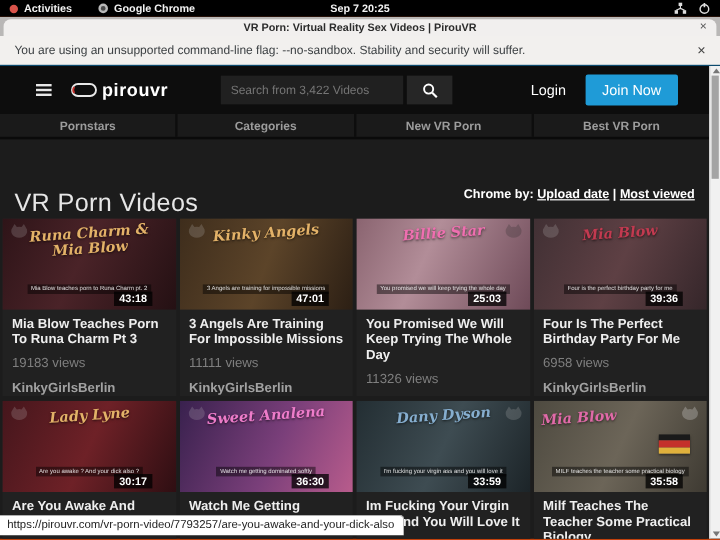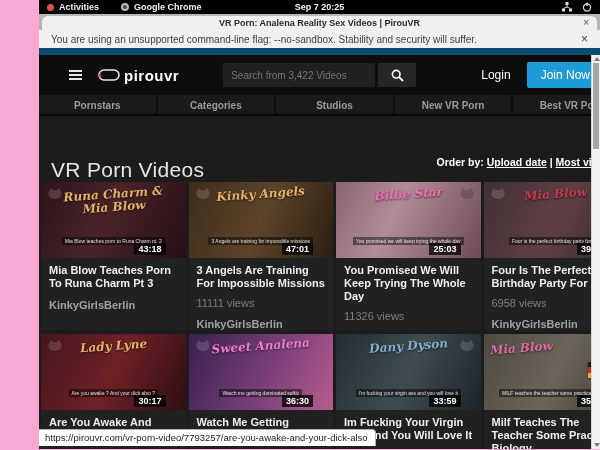--- a/index.html
+++ b/index.html
@@ -1,38 +1,38 @@
 <!DOCTYPE html>
 <html><head>
 <meta charset="utf-8">
 <style>
   * { margin:0; padding:0; box-sizing:border-box; }
   html,body { width:600px; height:450px; overflow:hidden; background:#000;
               font-family:"Liberation Sans", sans-serif; }
-  .desktop { width:600px; height:450px; position:relative; background:#f9a8d4;padding-left:39px; }
+  .desktop { width:600px; height:450px; position:relative; background:#c2410c; }
 
   
   .topbar { height:14px; background:#000; color:#f2f2f2; display:flex; align-items:center;
             font-size:9px; font-weight:bold; padding:0 8px; position:relative; }
   .topbar .dot { width:7px; height:7px; border-radius:50%; background:#d9534a; margin-right:5px; }
   .topbar .chrome-dot { width:8px; height:8px; border-radius:50%; border:2px solid #b9b9b9;
             background:#4a4a4a; margin:0 5px 0 22px; }
   .topbar .clock { position:absolute; left:50%; transform:translateX(-50%); }
   .topbar .sysicons { margin-left:auto; display:flex; align-items:center; gap:10px; }
   .topbar svg { display:block; }
 
   
   .tabstrip { height:16px; background:#b9b7b6; padding-top:2px; }
   .tab { height:14px; margin:0 3px; background:#f1efee; border-radius:6px 6px 0 0;
          display:flex; align-items:center; justify-content:center; position:relative; }
   .tab-title { font-size:9px; font-weight:bold; color:#2b2b2b; }
   .tab-close { position:absolute; right:8px; top:0; font-size:10px; color:#555; cursor:default; line-height:14px; }
 
   
-  .infobar { height:25px; background:#f2f0ee; border-bottom:7px solid #0c4a6e;
+  .infobar { height:25px; background:#f2f0ee; border-bottom:1px solid #0c4a6e;
              display:flex; align-items:center; padding:0 12px; }
   .infobar-msg { font-size:10px; color:#3c4043; }
   .infobar-close { margin-left:auto; font-size:12px; color:#444; }
 
   
   .viewport { height:394px; background:#1c1c1c; position:relative; overflow:hidden; }
   .content { width:591px; }
 
   
   .site-header { height:40px; background:#0d0d0d; display:flex; align-items:center; padding:0 14px 0 30px; }
@@ -119,21 +119,21 @@
       </svg>
       <svg width="10" height="10" viewBox="0 0 10 10">
         <circle cx="5" cy="5.5" r="3.6" fill="none" stroke="#ddd" stroke-width="1.2"></circle>
         <line x1="5" y1="0.5" x2="5" y2="4" stroke="#ddd" stroke-width="1.4"></line>
       </svg>
     </span>
   </div>
 
   <div class="tabstrip">
     <div class="tab">
-      <span class="tab-title">VR Porn: Analena Reality Sex Videos | PirouVR</span>
+      <span class="tab-title">VR Porn: Virtual Reality Sex Videos | PirouVR</span>
       <span class="tab-close">×</span>
     </div>
   </div>
 
   <div class="infobar">
     <span class="infobar-msg">You are using an unsupported command-line flag: --no-sandbox. Stability and security will suffer.</span>
     <span class="infobar-close">×</span>
   </div>
 
   <div class="viewport">
@@ -161,29 +161,28 @@
             </svg>
           </button>
         </span>
         <a class="login" href="#">Login</a>
         <button class="join">Join Now</button>
       </div>
 
       <div class="nav">
         <div class="nav-item">Pornstars</div>
         <div class="nav-item">Categories</div>
-        <div class="nav-item">Studios</div>
         <div class="nav-item">New VR Porn</div>
         <div class="nav-item">Best VR Porn</div>
       </div>
 
       <div class="title-row">
         <h1 class="page-title">VR Porn Videos</h1>
         <div class="order-by">
-          <span>Order by:</span>
+          <span>Chrome by:</span>
           <a href="#">Upload date</a>
           <span>|</span>
           <a href="#">Most viewed</a>
         </div>
       </div>
 
       <div class="grid">
 
         <div class="card">
           <div class="thumb" style="background:linear-gradient(115deg,#2e1418 0%,#4a2328 45%,#241013 100%)">
@@ -191,20 +190,21 @@
               <svg width="16" height="13" viewBox="0 0 24 20">
                   <path d="M2 8 L6 1 L9 5 Q12 4 15 5 L18 1 L22 8 Q23 14 18 17 Q12 20 6 17 Q1 14 2 8 Z" fill="rgba(210,210,210,.35)"></path>
                 </svg>
             </span>
             <div class="overlay-name" style="color:#e3b268">Runa Charm &amp; Mia Blow</div>
             <div class="overlay-caption"><span>Mia Blow teaches porn to Runa Charm pt. 2</span></div>
             <span class="duration">43:18</span>
           </div>
           <div class="card-body">
             <div class="v-title">Mia Blow Teaches Porn To Runa Charm Pt 3</div>
+            <div class="v-views">19183 views</div>
             <a class="v-studio" href="#">KinkyGirlsBerlin</a>
           </div>
         </div>
 
         <div class="card">
           <div class="thumb" style="background:linear-gradient(110deg,#3e2d1c 0%,#5c4429 50%,#2c1f14 100%)">
             <span class="catmask pos-tl">
               <svg width="16" height="13" viewBox="0 0 24 20">
                   <path d="M2 8 L6 1 L9 5 Q12 4 15 5 L18 1 L22 8 Q23 14 18 17 Q12 20 6 17 Q1 14 2 8 Z" fill="rgba(210,210,210,.35)"></path>
                 </svg>

